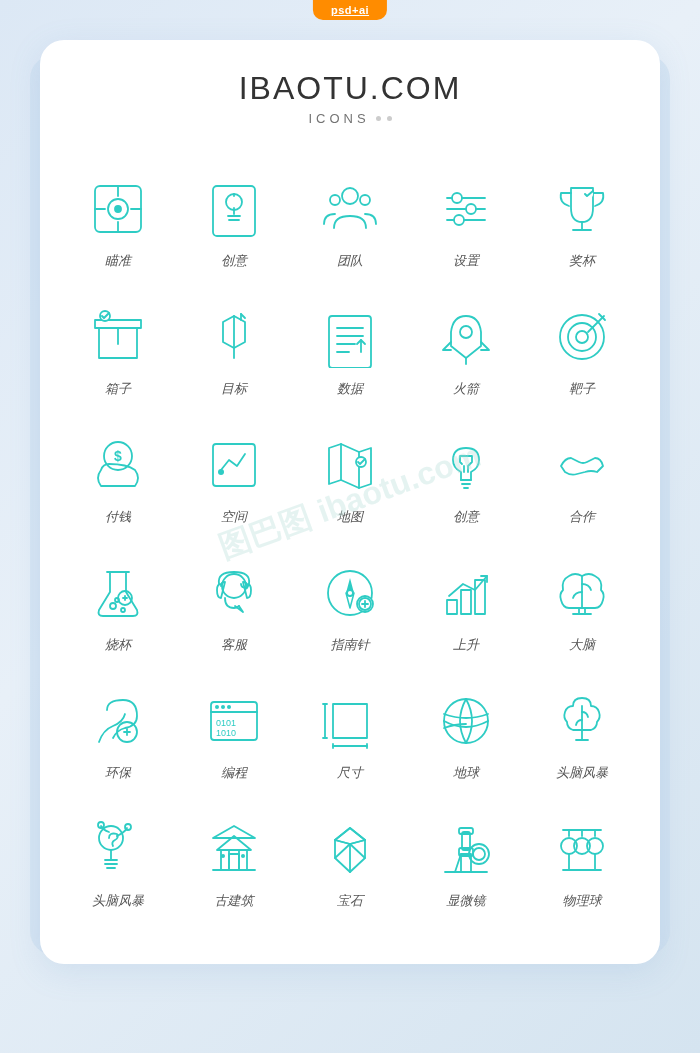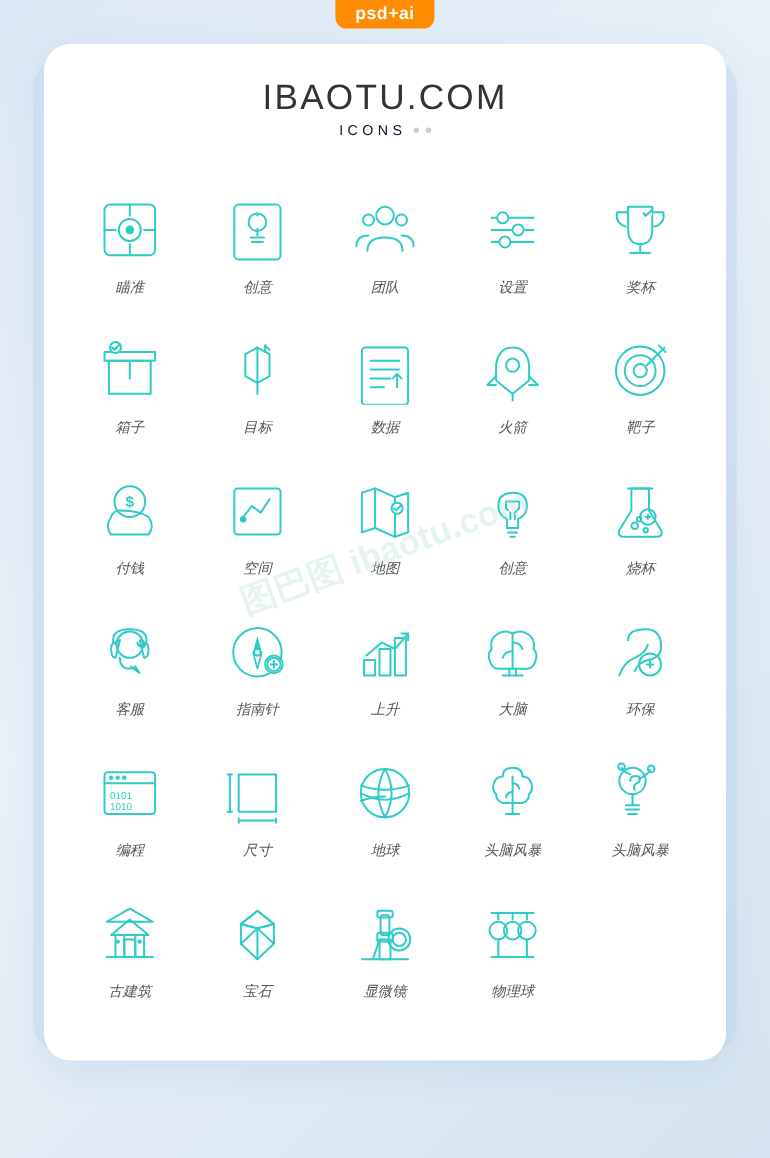--- a/index.html
+++ b/index.html
@@ -14,26 +14,27 @@
       position: relative;
     }
 
     .top-badge {
       position: absolute;
       top: 0;
       left: 50%;
       transform: translateX(-50%);
       background: #ff8c00;
       color: white;
-      font-size: 16px;
+      font-size: 11px;
       font-weight: bold;
       padding: 4px 18px;
       border-radius: 0 0 10px 10px;
       z-index: 10;
       letter-spacing: 0.5px;
+      text-decoration: underline;
     }
 
     .card {
       background: white;
       border-radius: 24px;
       width: 620px;
       margin: 40px auto 30px;
       padding: 30px 20px 40px;
       box-shadow: 0 8px 32px rgba(100,150,200,0.15);
       position: relative;
@@ -46,21 +47,21 @@
 
     .card-title {
       font-size: 32px;
       font-weight: 400;
       color: #333;
       letter-spacing: 2px;
     }
 
     .card-subtitle {
       font-size: 13px;
-      color: #0f172a;
+      color: #737373;
       margin-top: 4px;
       letter-spacing: 4px;
       display: flex;
       align-items: center;
       justify-content: center;
       gap: 6px;
     }
 
     .card-subtitle .dot {
       width: 5px;
@@ -347,20 +348,28 @@
             <line x1="26" y1="46" x2="36" y2="46"></line>
             <line x1="27" y1="50" x2="35" y2="50"></line>
             <line x1="29" y1="54" x2="33" y2="54"></line>
             <path d="M27 30 L25 28 L25 22 L37 22 L37 28 L33 32 L33 38"></path>
             <path d="M29 38 L29 32"></path>
           </svg>
       </div>
       <div class="icon-label">创意</div>
     </div>
 
+    <div class="icon-item">
+      <div class="icon-svg">
+        <svg viewBox="0 0 62 62">
+            <path d="M10 32 Q14 24 20 24 L28 28 Q32 30 36 28 L44 24 Q50 24 52 32 L46 38 Q40 36 34 38 L26 40 Q20 42 14 38 Z"></path>
+          </svg>
+      </div>
+      <div class="icon-label">合作</div>
+    </div>
 
     <div class="icon-item">
       <div class="icon-svg">
         <svg viewBox="0 0 62 62">
             <path d="M23 10 L23 30 L12 48 Q10 54 16 54 L46 54 Q52 54 50 48 L39 30 L39 10 Z"></path>
             <line x1="20" y1="10" x2="42" y2="10"></line>
             <circle cx="26" cy="44" r="3"></circle>
             <circle cx="36" cy="48" r="2"></circle>
             <circle cx="30" cy="38" r="2"></circle>
             <circle cx="38" cy="36" r="7"></circle>

